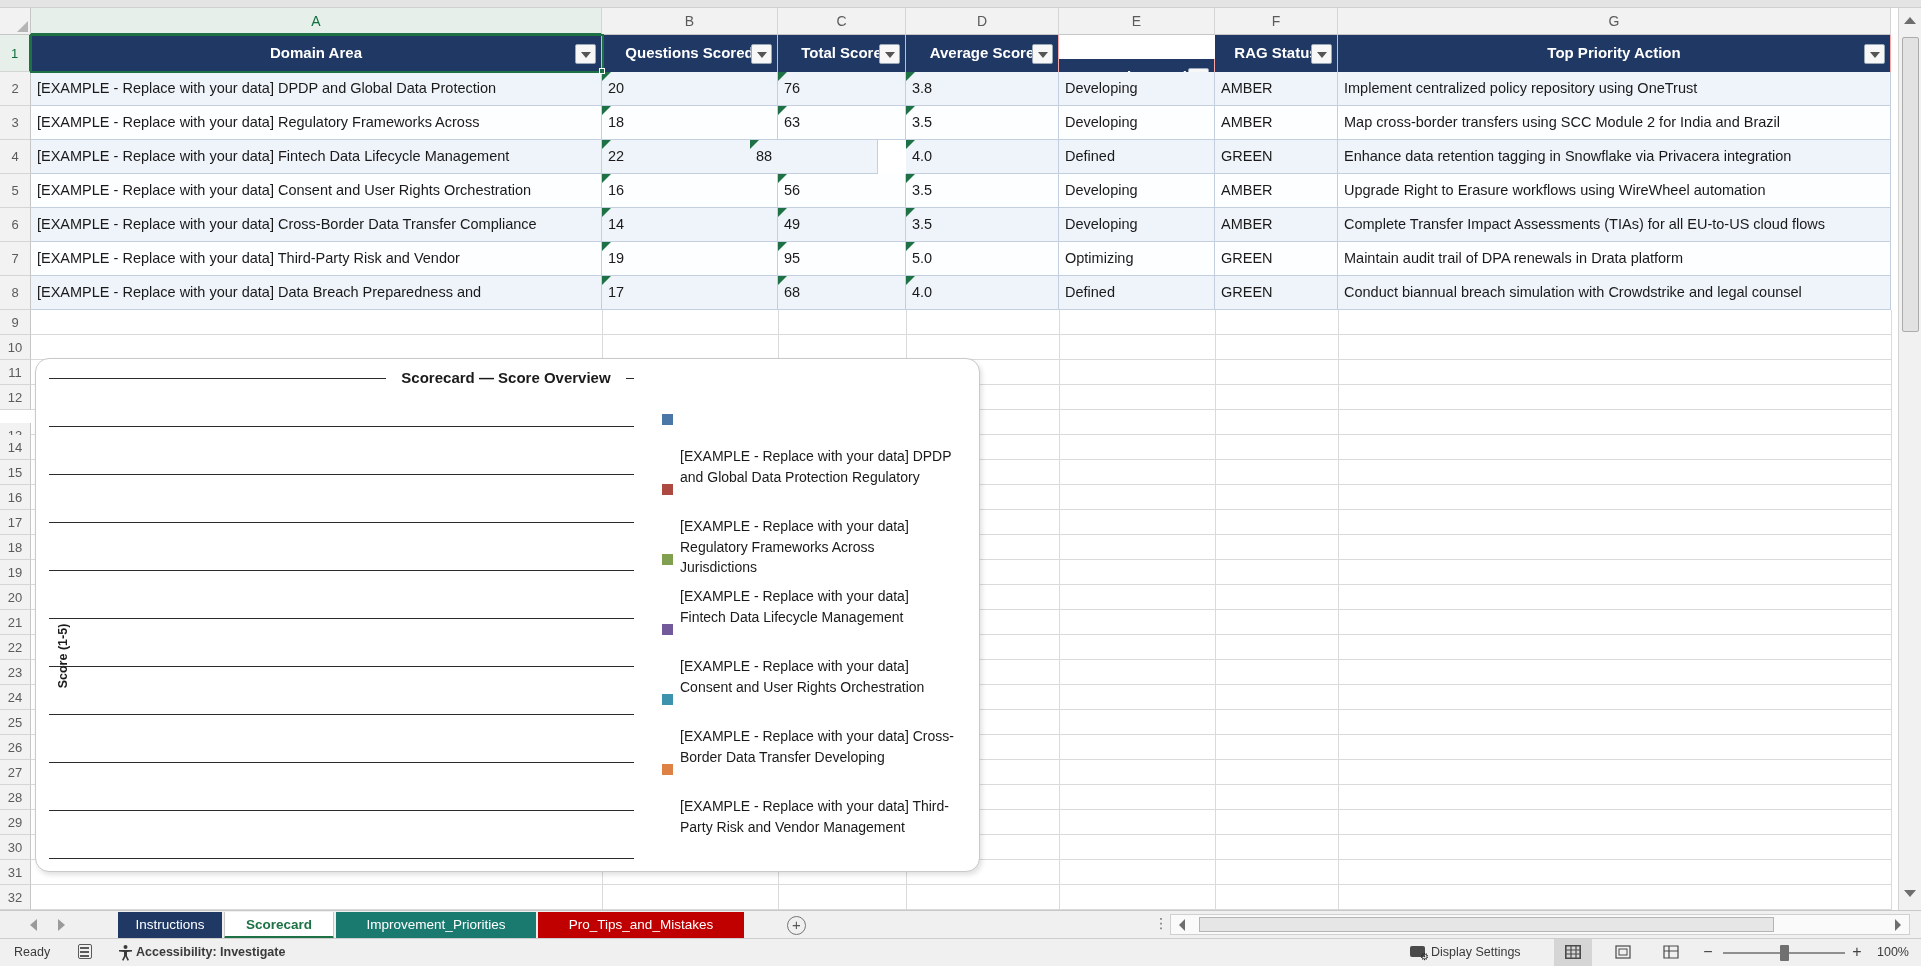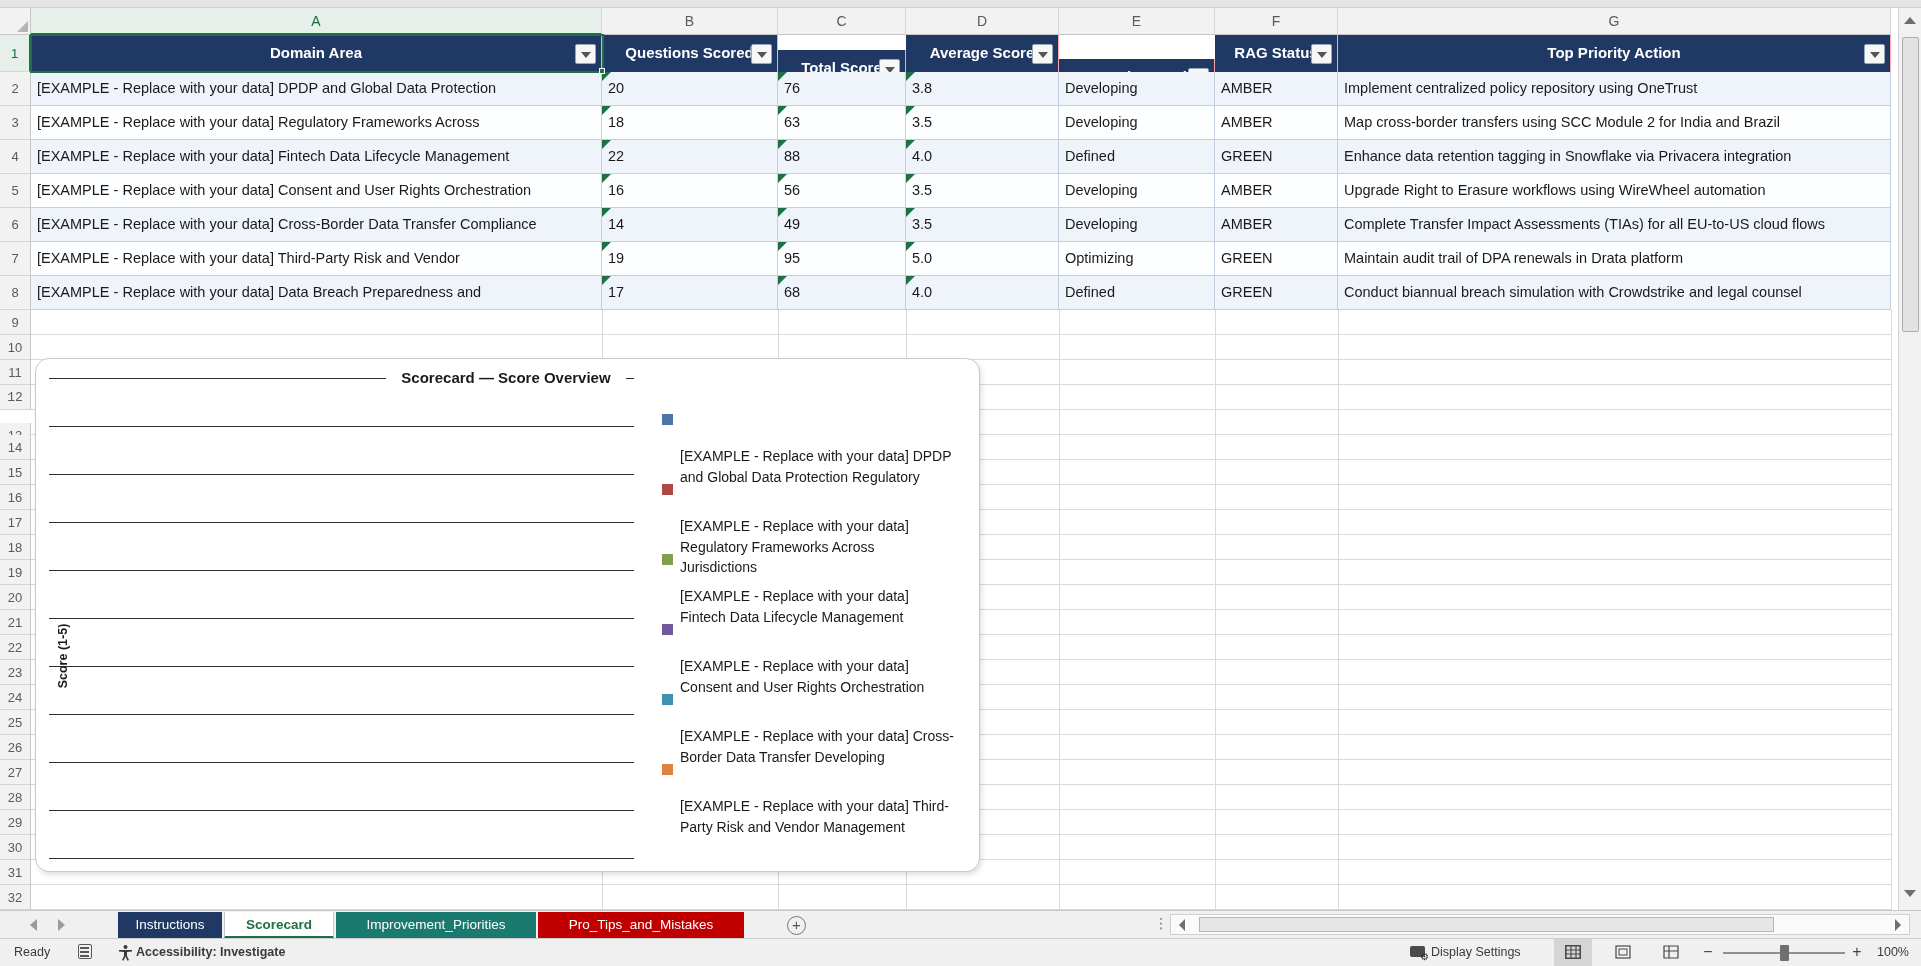--- a/index.html
+++ b/index.html
@@ -106,21 +106,21 @@
       <div class="row-num" style="top: 72px; height: 34px; line-height: 34px;">2</div>
       <div class="row-num" style="top: 106px; height: 34px; line-height: 34px;">3</div>
       <div class="row-num" style="top: 140px; height: 34px; line-height: 34px;">4</div>
       <div class="row-num" style="top: 174px; height: 34px; line-height: 34px;">5</div>
       <div class="row-num" style="top: 208px; height: 34px; line-height: 34px;">6</div>
       <div class="row-num" style="top: 242px; height: 34px; line-height: 34px;">7</div>
       <div class="row-num" style="top: 276px; height: 34px; line-height: 34px;">8</div>
       <div class="row-num" style="top: 310px; height: 25px; line-height: 25px;">9</div>
       <div class="row-num" style="top: 335px; height: 25px; line-height: 25px;">10</div>
       <div class="row-num" style="top: 360px; height: 25px; line-height: 25px;">11</div>
-      <div class="row-num" style="top: 385px; height: 25px; line-height: 25px; font-family: Liberation Mono, monospace;">12</div>
+      <div class="row-num" style="top: 385px; height: 25px; line-height: 25px;">12</div>
       <div class="row-num" style="top: 423px; height: 25px; line-height: 25px;">13</div>
       <div class="row-num" style="top: 435px; height: 25px; line-height: 25px;">14</div>
       <div class="row-num" style="top: 460px; height: 25px; line-height: 25px;">15</div>
       <div class="row-num" style="top: 485px; height: 25px; line-height: 25px;">16</div>
       <div class="row-num" style="top: 510px; height: 25px; line-height: 25px;">17</div>
       <div class="row-num" style="top: 535px; height: 25px; line-height: 25px;">18</div>
       <div class="row-num" style="top: 560px; height: 25px; line-height: 25px;">19</div>
       <div class="row-num" style="top: 585px; height: 25px; line-height: 25px;">20</div>
       <div class="row-num" style="top: 610px; height: 25px; line-height: 25px;">21</div>
       <div class="row-num" style="top: 635px; height: 25px; line-height: 25px;">22</div>
@@ -142,21 +142,21 @@
       <div class="vline" style="left: 875px;"></div>
       <div class="vline" style="left: 1028px;"></div>
       <div class="vline" style="left: 1184px;"></div>
       <div class="vline" style="left: 1307px;"></div>
       <div class="vline" style="left: 1860px;"></div>
     </div>
 
   <div id="table-header">
       <div class="hdr-cell" style="left: 31px; width: 571px;"><span>Domain Area</span><div class="filter-btn" style="right: 5px;"></div></div>
       <div class="hdr-cell" style="left: 602px; width: 176px;"><span>Questions Scored</span><div class="filter-btn" style="right: 5px;"></div></div>
-      <div class="hdr-cell" style="left: 778px; width: 128px; margin-top: 15px;"><span>Total Score</span><div class="filter-btn" style="right: 5px;"></div></div>
+      <div class="hdr-cell" style="left: 778px; width: 128px;"><span>Total Score</span><div class="filter-btn" style="right: 5px;"></div></div>
       <div class="hdr-cell" style="left: 906px; width: 153px;"><span>Average Score</span><div class="filter-btn" style="right: 5px;"></div></div>
       <div class="hdr-cell" style="left: 1059px; width: 156px; margin-top: 24px;"><span>Maturity Level</span><div class="filter-btn" style="right: 5px;"></div></div>
       <div class="hdr-cell" style="left: 1215px; width: 123px;"><span>RAG Status</span><div class="filter-btn" style="right: 5px;"></div></div>
       <div class="hdr-cell" style="left: 1338px; width: 553px;"><span>Top Priority Action</span><div class="filter-btn" style="right: 5px;"></div></div>
     </div>
   <div id="data-rows">
       <div class="cell band0" style="left: 31px; width: 571px; top: 72px;">[EXAMPLE - Replace with your data] DPDP and Global Data Protection</div>
       <div class="cell band0" style="left: 602px; width: 176px; top: 72px;">20<div class="err-tri"></div></div>
       <div class="cell band0" style="left: 778px; width: 128px; top: 72px;">76<div class="err-tri"></div></div>
       <div class="cell band0" style="left: 906px; width: 153px; top: 72px;">3.8<div class="err-tri"></div></div>
@@ -165,21 +165,21 @@
       <div class="cell band0" style="left: 1338px; width: 553px; top: 72px;">Implement centralized policy repository using OneTrust</div>
       <div class="cell band1" style="left: 31px; width: 571px; top: 106px;">[EXAMPLE - Replace with your data] Regulatory Frameworks Across</div>
       <div class="cell band1" style="left: 602px; width: 176px; top: 106px;">18<div class="err-tri"></div></div>
       <div class="cell band1" style="left: 778px; width: 128px; top: 106px;">63<div class="err-tri"></div></div>
       <div class="cell band1" style="left: 906px; width: 153px; top: 106px;">3.5<div class="err-tri"></div></div>
       <div class="cell band1" style="left: 1059px; width: 156px; top: 106px;">Developing</div>
       <div class="cell band1" style="left: 1215px; width: 123px; top: 106px;">AMBER</div>
       <div class="cell band1" style="left: 1338px; width: 553px; top: 106px;">Map cross-border transfers using SCC Module 2 for India and Brazil</div>
       <div class="cell band0" style="left: 31px; width: 571px; top: 140px;">[EXAMPLE - Replace with your data] Fintech Data Lifecycle Management</div>
       <div class="cell band0" style="left: 602px; width: 176px; top: 140px;">22<div class="err-tri"></div></div>
-      <div class="cell band0" style="left: 778px; width: 128px; top: 140px;">88<div class="err-tri"></div></div>
+      <div class="cell band0" style="left: 750px; width: 128px; top: 140px;">88<div class="err-tri"></div></div>
       <div class="cell band0" style="left: 906px; width: 153px; top: 140px;">4.0<div class="err-tri"></div></div>
       <div class="cell band0" style="left: 1059px; width: 156px; top: 140px;">Defined</div>
       <div class="cell band0" style="left: 1215px; width: 123px; top: 140px;">GREEN</div>
       <div class="cell band0" style="left: 1338px; width: 553px; top: 140px;">Enhance data retention tagging in Snowflake via Privacera integration</div>
       <div class="cell band1" style="left: 31px; width: 571px; top: 174px;">[EXAMPLE - Replace with your data] Consent and User Rights Orchestration</div>
       <div class="cell band1" style="left: 602px; width: 176px; top: 174px;">16<div class="err-tri"></div></div>
       <div class="cell band1" style="left: 778px; width: 128px; top: 174px;">56<div class="err-tri"></div></div>
       <div class="cell band1" style="left: 906px; width: 153px; top: 174px;">3.5<div class="err-tri"></div></div>
       <div class="cell band1" style="left: 1059px; width: 156px; top: 174px;">Developing</div>
       <div class="cell band1" style="left: 1215px; width: 123px; top: 174px;">AMBER</div>

